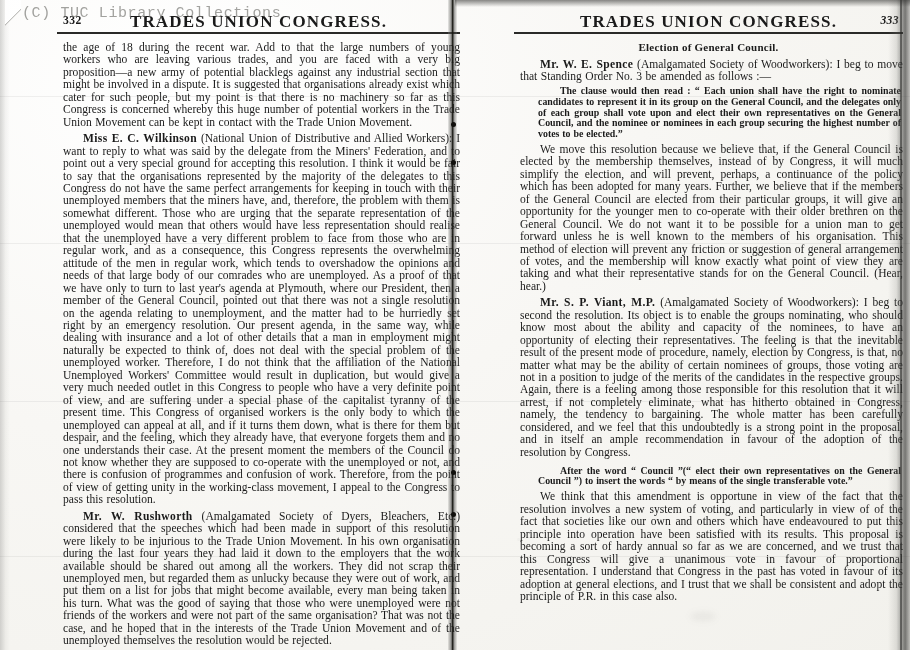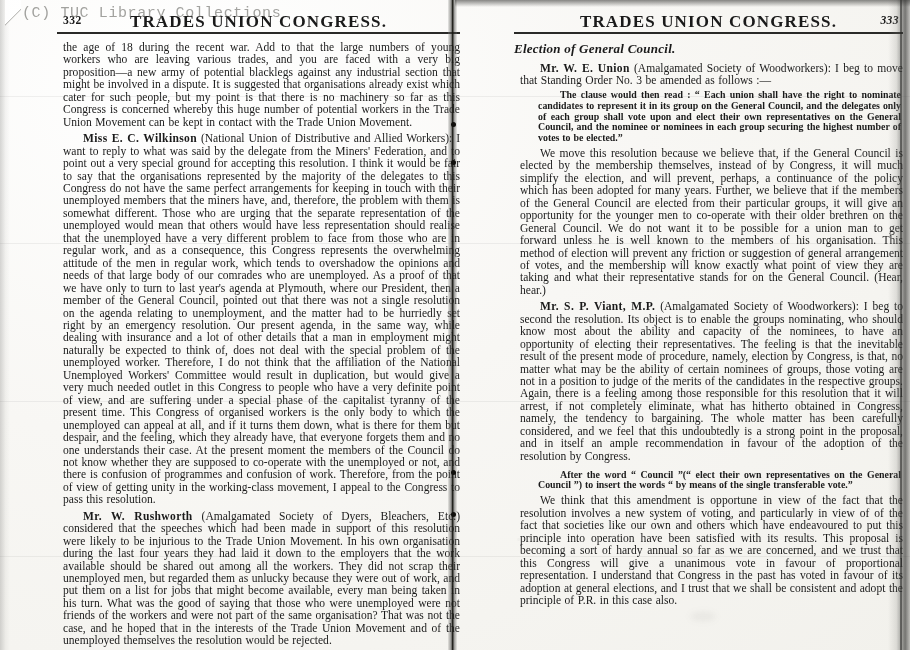--- a/index.html
+++ b/index.html
@@ -166,25 +166,25 @@
   .runhead .title-text { font-size: 17px; }
 
   .head-rule {
     margin: 3px 0 7px 0;
     height: 2px;
     background: #2a2a28;
   }
 
   
   .section-head {
-    font-size: 13px;
+    text-align: center;
+    font-size: 11px;
     font-weight: bold;
     letter-spacing: .25px;
     margin: 4px 0 5px 0;
-    font-style: italic;
   }
 
   
   .para {
     font-size: 11.55px;
     line-height: 12.45px;
     text-align: justify;
     text-indent: 20px;
     margin: 0 0 0 6px;
     word-spacing: .6px;
@@ -264,21 +264,21 @@
 
       <div class="runhead">
         <span class="title-text">TRADES UNION CONGRESS.</span>
         <span class="folio folio-right">333</span>
       </div>
 
       <div class="head-rule"></div>
 
       <div class="section-head">Election of General Council.</div>
 
-      <p class="para"><span class="speaker">Mr. W. E. Union</span><span> (Amalgamated Society of Woodworkers): I beg to move that Standing Order No. 3 be amended as follows :—</span></p>
+      <p class="para"><span class="speaker">Mr. W. E. Spence</span><span> (Amalgamated Society of Woodworkers): I beg to move that Standing Order No. 3 be amended as follows :—</span></p>
 
       <p class="quote">The clause would then read : “ Each union shall have the right to nominate candidates to represent it in its group on the General Council, and the delegates only of each group shall vote upon and elect their own representatives on the General Council, and the nominee or nominees in each group securing the highest number of votes to be elected.”</p>
 
       <p class="para">We move this resolution because we believe that, if the General Council is elected by the membership themselves, instead of by Congress, it will much simplify the election, and will prevent, perhaps, a continuance of the policy which has been adopted for many years. Further, we believe that if the members of the General Council are elected from their particular groups, it will give an opportunity for the younger men to co-operate with their older brethren on the General Council. We do not want it to be possible for a union man to get forward unless he is well known to the members of his organisation. This method of election will prevent any friction or suggestion of general arrangement of votes, and the membership will know exactly what point of view they are taking and what their representative stands for on the General Council. (Hear, hear.)</p>
       <div class="gap-s"></div>
 
       <p class="para"><span class="speaker">Mr. S. P. Viant, M.P.</span><span> (Amalgamated Society of Woodworkers): I beg to second the resolution. Its object is to enable the groups nominating, who should know most about the ability and capacity of the nominees, to have an opportunity of electing their representatives. The feeling is that the inevitable result of the present mode of procedure, namely, election by Congress, is that, no matter what may be the ability of certain nominees of groups, those voting are not in a position to judge of the merits of the candidates in the respective groups. Again, there is a feeling among those responsible for this resolution that it will arrest, if not completely eliminate, what has hitherto obtained in Congress, namely, the tendency to bargaining. The whole matter has been carefully considered, and we feel that this undoubtedly is a strong point in the proposal, and in itself an ample recommendation in favour of the adoption of the resolution by Congress.</span></p>
       <div class="gap-s"></div>
 
 

